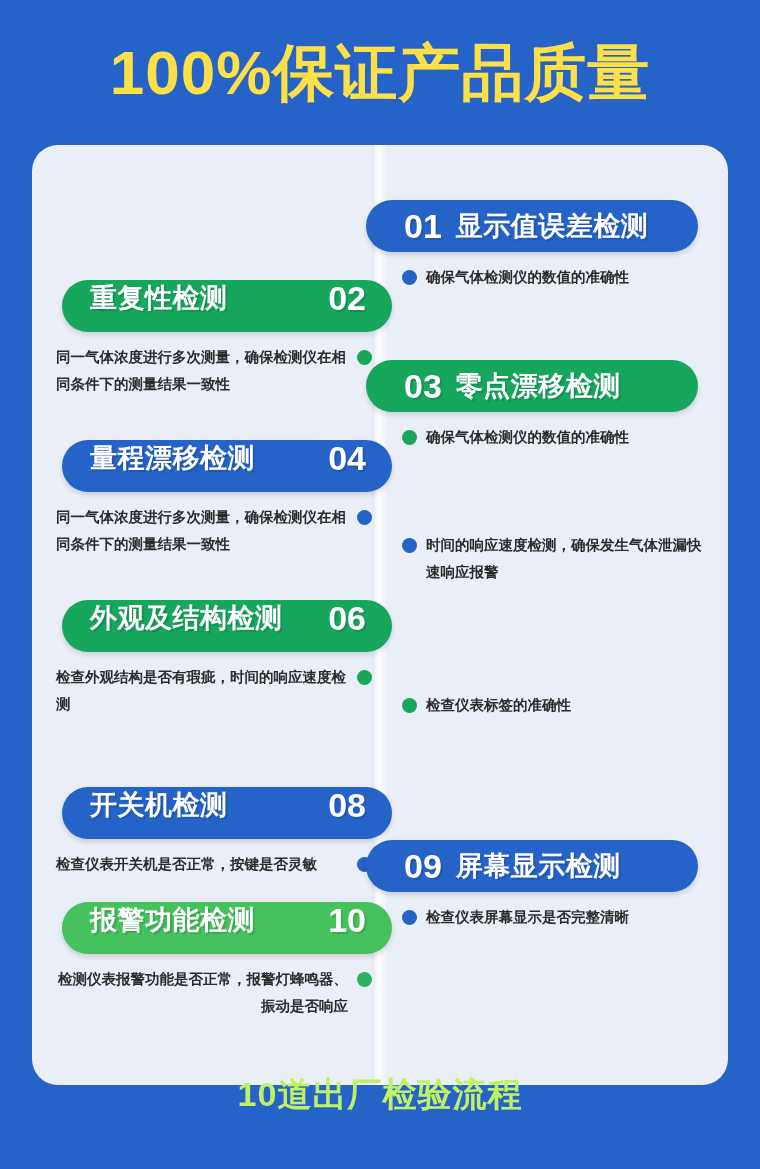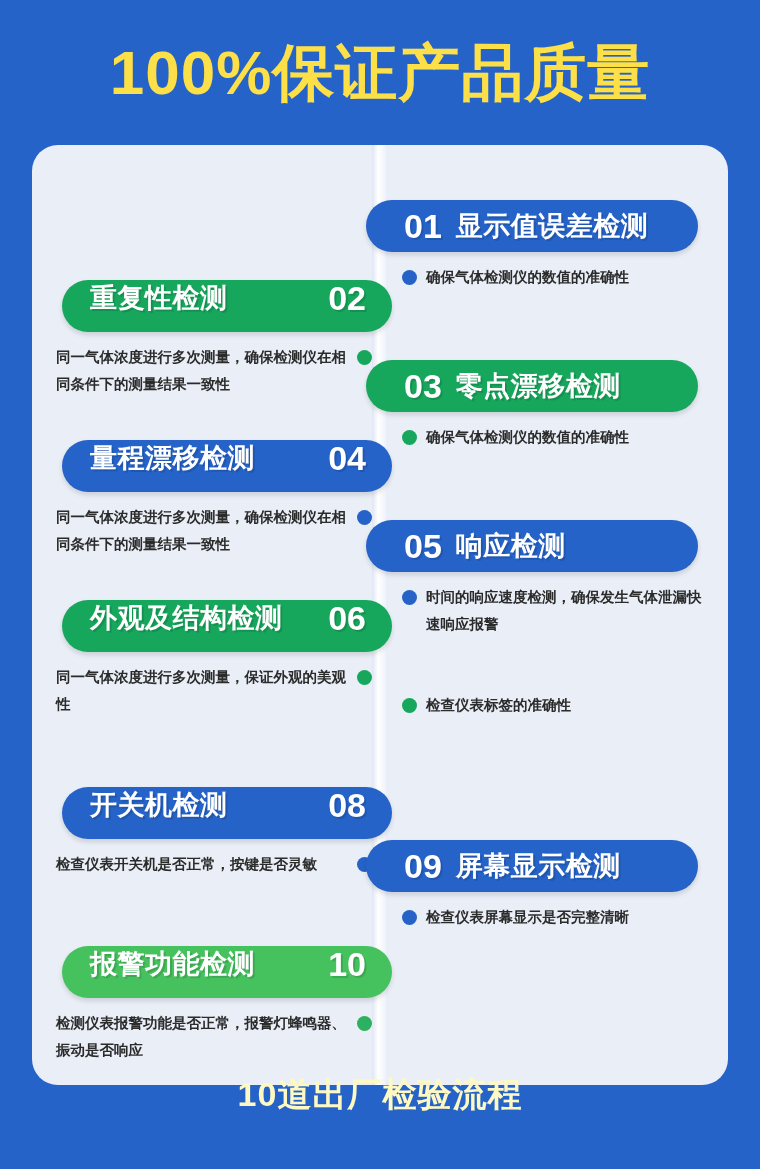--- a/index.html
+++ b/index.html
@@ -156,21 +156,21 @@
     position: absolute;
     left: 32px;
     top: 1060px;
     width: 696px;
     height: 70px;
     display: flex;
     align-items: center;
     justify-content: center;
   }
   .footer-title {
-    color: #fef9c3;
+    color: #bef264;
     font-size: 34px;
     font-weight: bold;
     letter-spacing: 1px;
     white-space: nowrap;
   }
 </style>
 </head>
 <body>
 
 <div class="header">
@@ -214,37 +214,33 @@
         <div class="pill blue">
           <span class="pill-label">量程漂移检测</span>
           <span class="pill-num">04</span>
         </div>
         <div class="desc">
           <span class="bullet blue"></span>
           <span class="desc-text">同一气体浓度进行多次测量，确保检测仪在相同条件下的测量结果一致性</span>
         </div>
       </div>
       <div class="item right" style="top: 375px;">
-        <div class="pill blue">
-          <span class="pill-num">05</span>
-          <span class="pill-label">响应检测</span>
-        </div>
         <div class="desc">
           <span class="bullet blue"></span>
           <span class="desc-text">时间的响应速度检测，确保发生气体泄漏快速响应报警</span>
         </div>
       </div>
       <div class="item left" style="top: 455px;">
         <div class="pill green">
           <span class="pill-label">外观及结构检测</span>
           <span class="pill-num">06</span>
         </div>
         <div class="desc">
           <span class="bullet green"></span>
-          <span class="desc-text">同一气体浓度进行多次测量，保证外观的美观性</span>
+          <span class="desc-text">检查外观结构是否有瑕疵，时间的响应速度检测</span>
         </div>
       </div>
       <div class="item right" style="top: 535px;">
         <div class="desc">
           <span class="bullet green"></span>
           <span class="desc-text">检查仪表标签的准确性</span>
         </div>
       </div>
       <div class="item left" style="top: 642px;">
         <div class="pill blue">
@@ -259,21 +255,21 @@
       <div class="item right" style="top: 695px;">
         <div class="pill blue">
           <span class="pill-num">09</span>
           <span class="pill-label">屏幕显示检测</span>
         </div>
         <div class="desc">
           <span class="bullet blue"></span>
           <span class="desc-text">检查仪表屏幕显示是否完整清晰</span>
         </div>
       </div>
-      <div class="item left" style="top: 801px;">
+      <div class="item left" style="top: 757px; text-align: right;">
         <div class="pill green-light">
           <span class="pill-label">报警功能检测</span>
           <span class="pill-num">10</span>
         </div>
         <div class="desc">
           <span class="bullet green-light"></span>
           <span class="desc-text">检测仪表报警功能是否正常，报警灯蜂鸣器、振动是否响应</span>
         </div>
       </div>
     </div>

